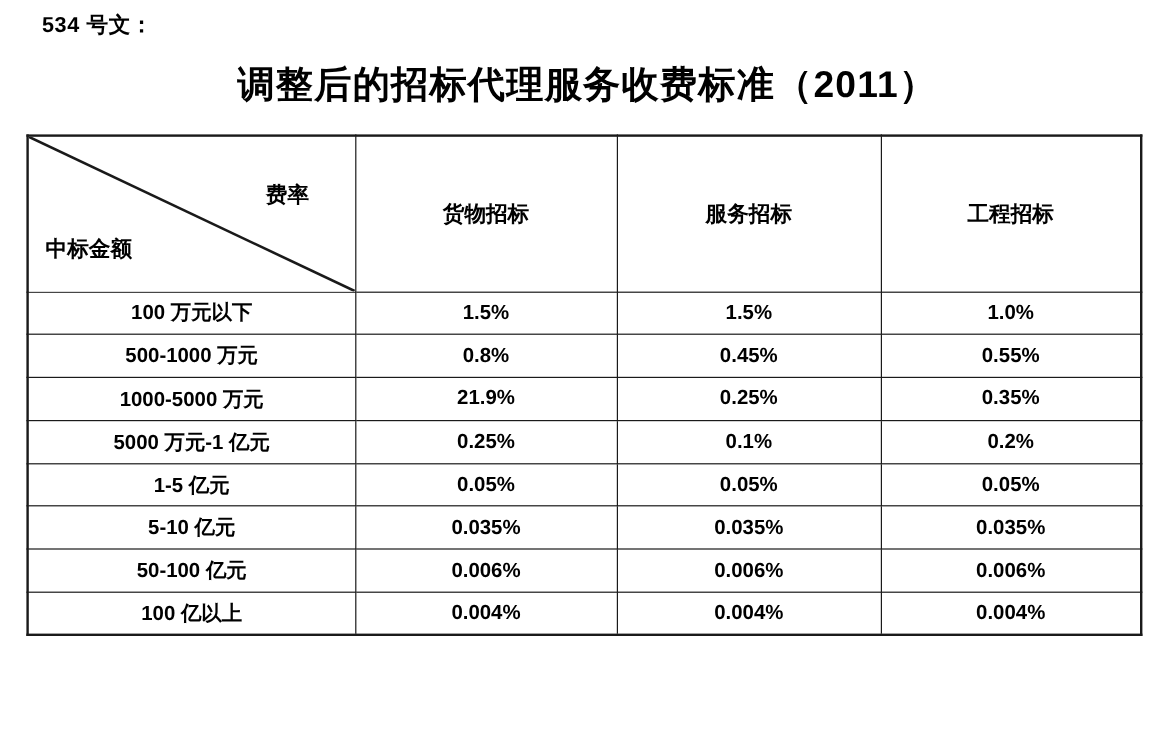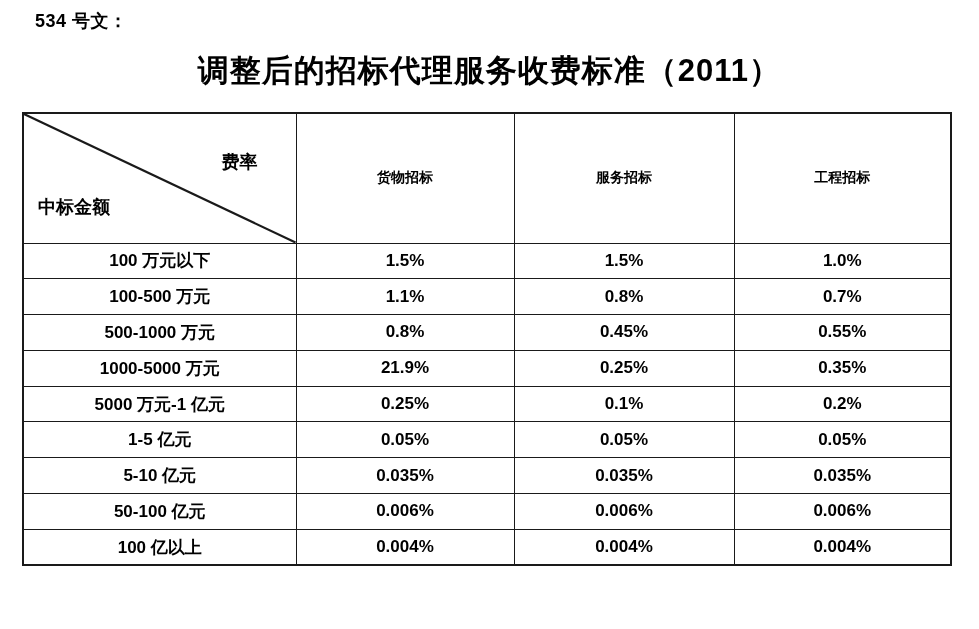--- a/index.html
+++ b/index.html
@@ -43,21 +43,21 @@
   table.fee-table col.c3 { width: 217px; }
 
   table.fee-table th, table.fee-table td {
     border: 1.5px solid #1a1a1a;
     text-align: center;
     vertical-align: middle;
     font-weight: 700;
     background: #ffffff;
   }
   table.fee-table { border: 2px solid #1a1a1a; }
-  table.fee-table tr.header-row th { height: 130px; font-size: 14px; }
+  table.fee-table tr.header-row th { height: 130px; font-size: 18px; }
   table.fee-table tr.data-row td { height: 35.8px; font-size: 17px; margin-top: 12px; }
 
   td.corner-cell {
     position: relative;
     padding: 0;
   }
   .corner-diagonal {
     position: absolute;
     left: 0; top: 0;
     width: 100%; height: 100%;
@@ -107,26 +107,20 @@
       </tr>
     </tbody>
     <tbody>
   <tr class="data-row">
     <td>100 万元以下</td>
     <td>1.5%</td>
     <td>1.5%</td>
     <td>1.0%</td>
   </tr>
 
-  <tr class="data-row">
-    <td>100-500 万元</td>
-    <td>1.1%</td>
-    <td>0.8%</td>
-    <td>0.7%</td>
-  </tr>
 
   <tr class="data-row">
     <td>500-1000 万元</td>
     <td>0.8%</td>
     <td>0.45%</td>
     <td>0.55%</td>
   </tr>
 
   <tr class="data-row">
     <td>1000-5000 万元</td>

